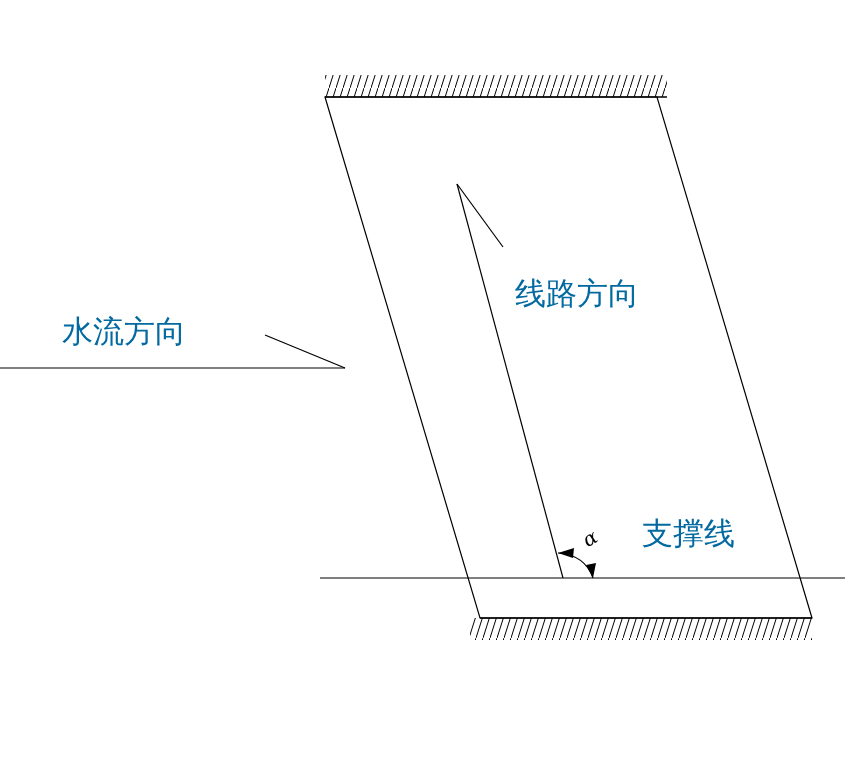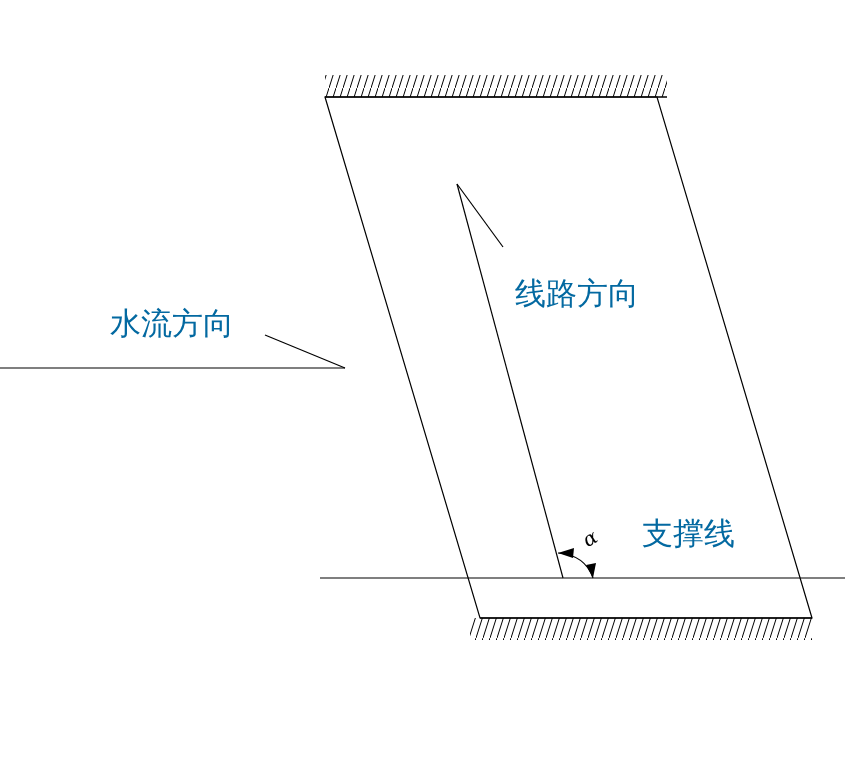--- a/index.html
+++ b/index.html
@@ -32,16 +32,16 @@
   <line x1="0" y1="368" x2="345" y2="368" stroke="#000" stroke-width="1.2"></line>
   <line x1="265" y1="335" x2="345" y2="368" stroke="#000" stroke-width="1.2"></line>
 
   <line x1="320" y1="578" x2="845" y2="578" stroke="#000" stroke-width="1.2"></line>
 
   <path d="M558,553 Q585,555 593,578" fill="none" stroke="#000" stroke-width="1.2"></path>
   <polygon points="558,553 574,548 573,558" fill="#000"></polygon>
   <polygon points="593,578 586,565 596,563" fill="#000"></polygon>
 </svg>
 
-<div class="lbl" style="left:62px; top:308px;margin-left:48px;">水流方向</div>
+<div class="lbl" style="left:62px; top:316px;">水流方向</div>
 <div class="lbl" style="left:515px; top:278px;">线路方向</div>
 <div class="lbl" style="left:642px; top:518px;">支撑线</div>
 <div class="alpha" style="left:583px; top:526px;">α</div>
 
 </body></html>

